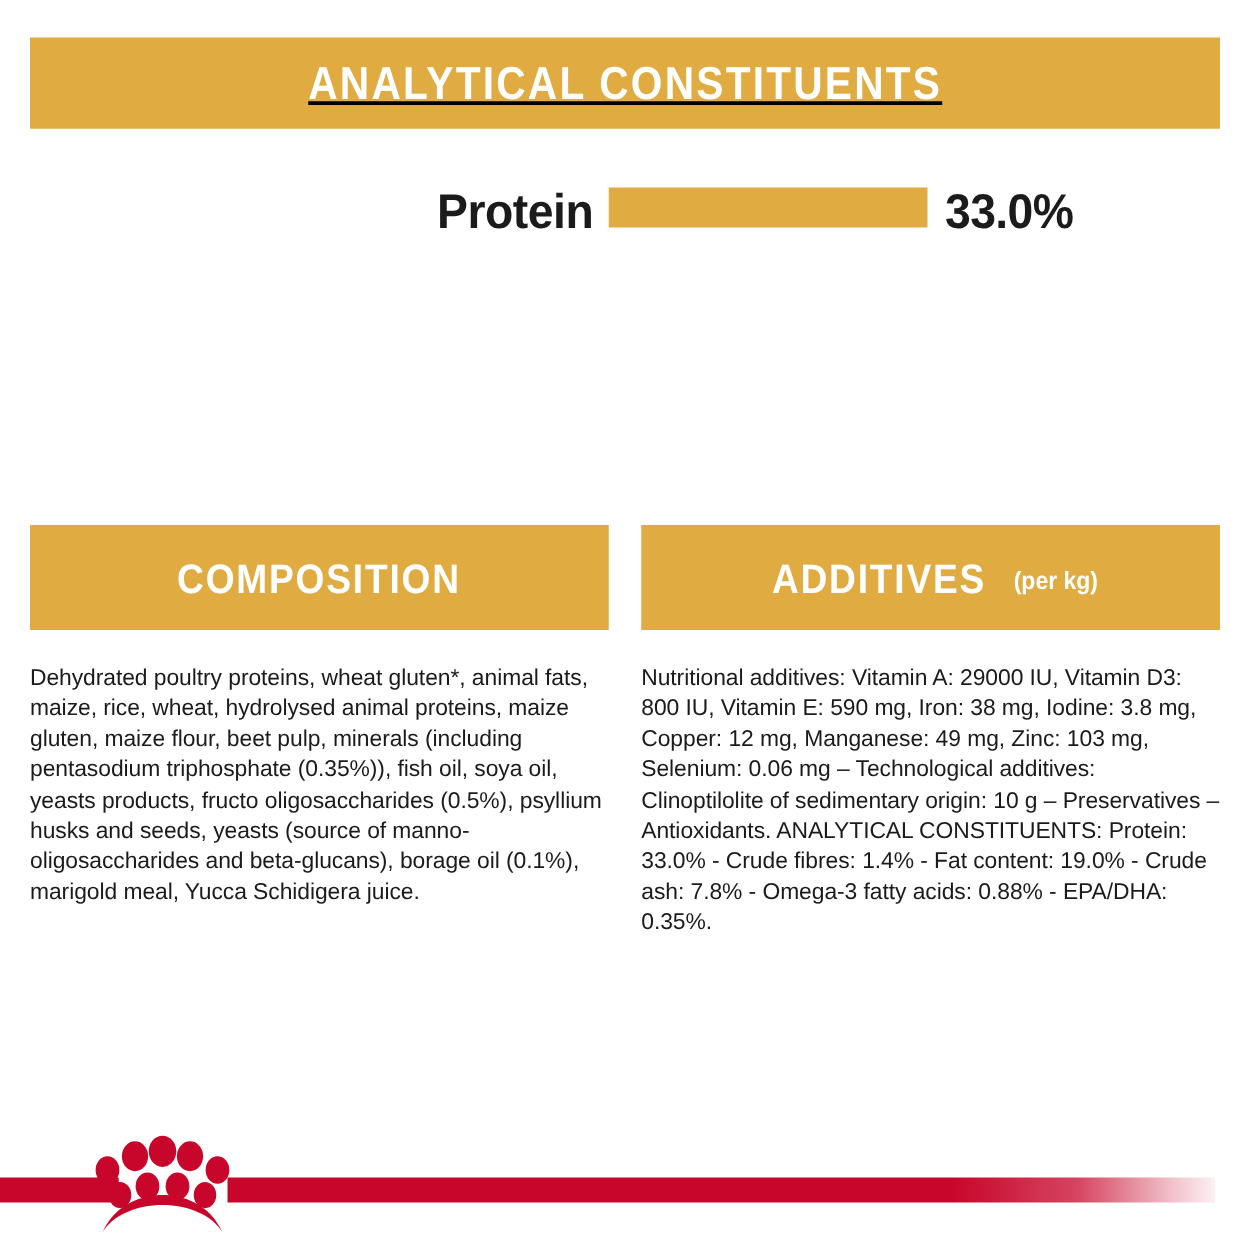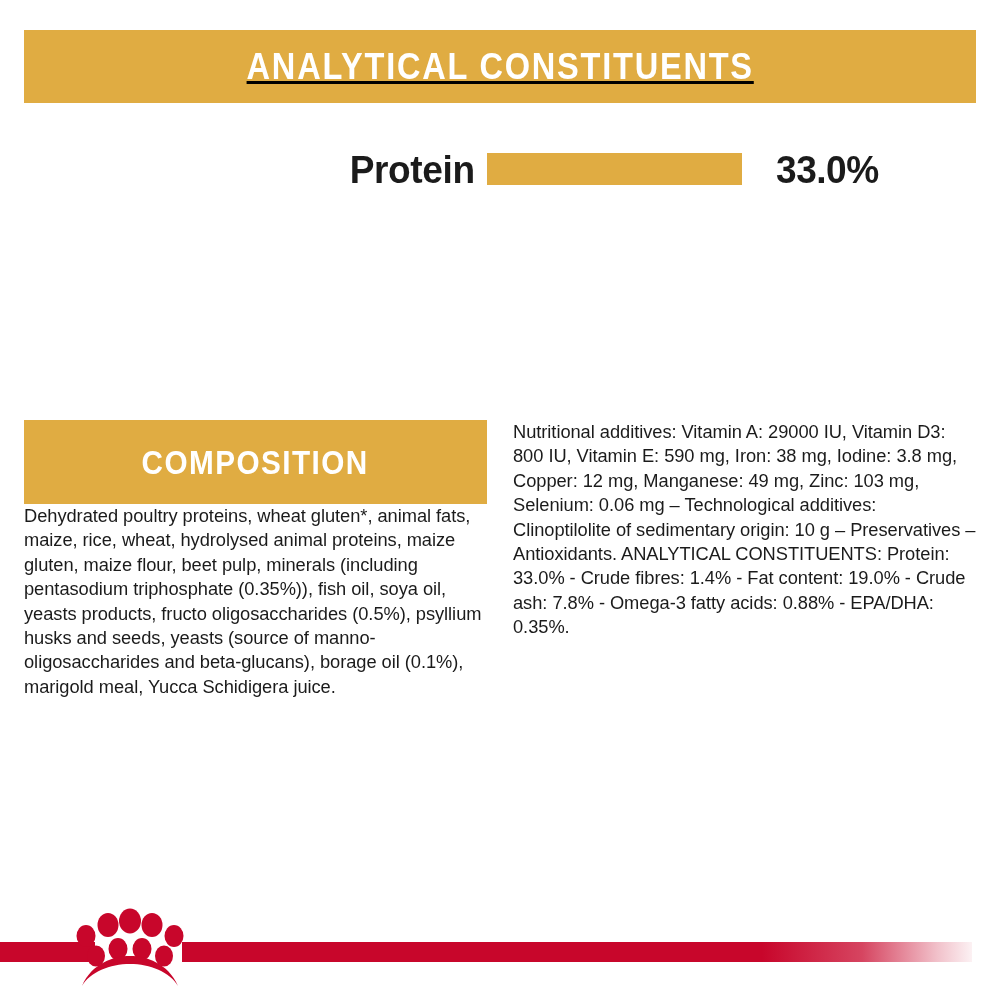--- a/index.html
+++ b/index.html
@@ -61,23 +61,21 @@
     font-size: 39px;
     font-weight: bold;
     letter-spacing: -0.4px;
     line-height: 1;
     transform: scaleX(0.95);
     transform-origin: right center;
     white-space: nowrap;
   }
   .chart-barwrap {
     display: flex;
-    align-items: center;
     flex: 1;
-    gap: 20px;
   }
   .chart-bar {
     height: 32px;
     background: #E0AC42;
     flex-shrink: 0;
   }
   .chart-value {
     color: #1b1b1b;
     font-size: 39px;
     font-weight: bold;
@@ -124,21 +122,21 @@
     font-size: 20px;
     font-weight: bold;
     line-height: 1;
     transform: scaleX(0.92);
     transform-origin: center;
     white-space: nowrap;
     position: relative;
     top: 3px;
   }
   .panel-body {
-    padding-top: 0;
+    padding-top: 26px;
     color: #1b1b1b;
     font-size: 18.3px;
     line-height: 24.4px;
     letter-spacing: -0.05px;
     text-align: left;
   }
   .panel-body p {
     margin: 0;
   }
 
@@ -199,20 +197,24 @@
   <div class="panel">
     <div class="panel-head">
       <span class="panel-head-title">COMPOSITION</span>
     </div>
     <div class="panel-body">
       <p>Dehydrated poultry proteins, wheat gluten*, animal fats, maize, rice, wheat, hydrolysed animal proteins, maize gluten, maize flour, beet pulp, minerals (including pentasodium triphosphate (0.35%)), fish oil, soya oil, yeasts products, fructo oligosaccharides (0.5%), psyllium husks and seeds, yeasts (source of manno-oligosaccharides and beta-glucans), borage oil (0.1%), marigold meal, Yucca Schidigera juice.</p>
     </div>
   </div>
 
   <div class="panel">
+    <div class="panel-head">
+      <span class="panel-head-title">ADDITIVES</span>
+      <span class="panel-head-sub">(per kg)</span>
+    </div>
     <div class="panel-body">
       <p>Nutritional additives: Vitamin A: 29000 IU, Vitamin D3: 800 IU, Vitamin E: 590 mg, Iron: 38 mg, Iodine: 3.8 mg, Copper: 12 mg, Manganese: 49 mg, Zinc: 103 mg, Selenium: 0.06 mg – Technological additives: Clinoptilolite of sedimentary origin: 10 g – Preservatives – Antioxidants. ANALYTICAL CONSTITUENTS: Protein: 33.0% - Crude fibres: 1.4% - Fat content: 19.0% - Crude ash: 7.8% - Omega-3 fatty acids: 0.88% - EPA/DHA: 0.35%.</p>
     </div>
   </div>
 
 </div>
 
 <div class="footer">
   <div class="footer-rule-left"></div>
   <div class="footer-rule-right"></div>

